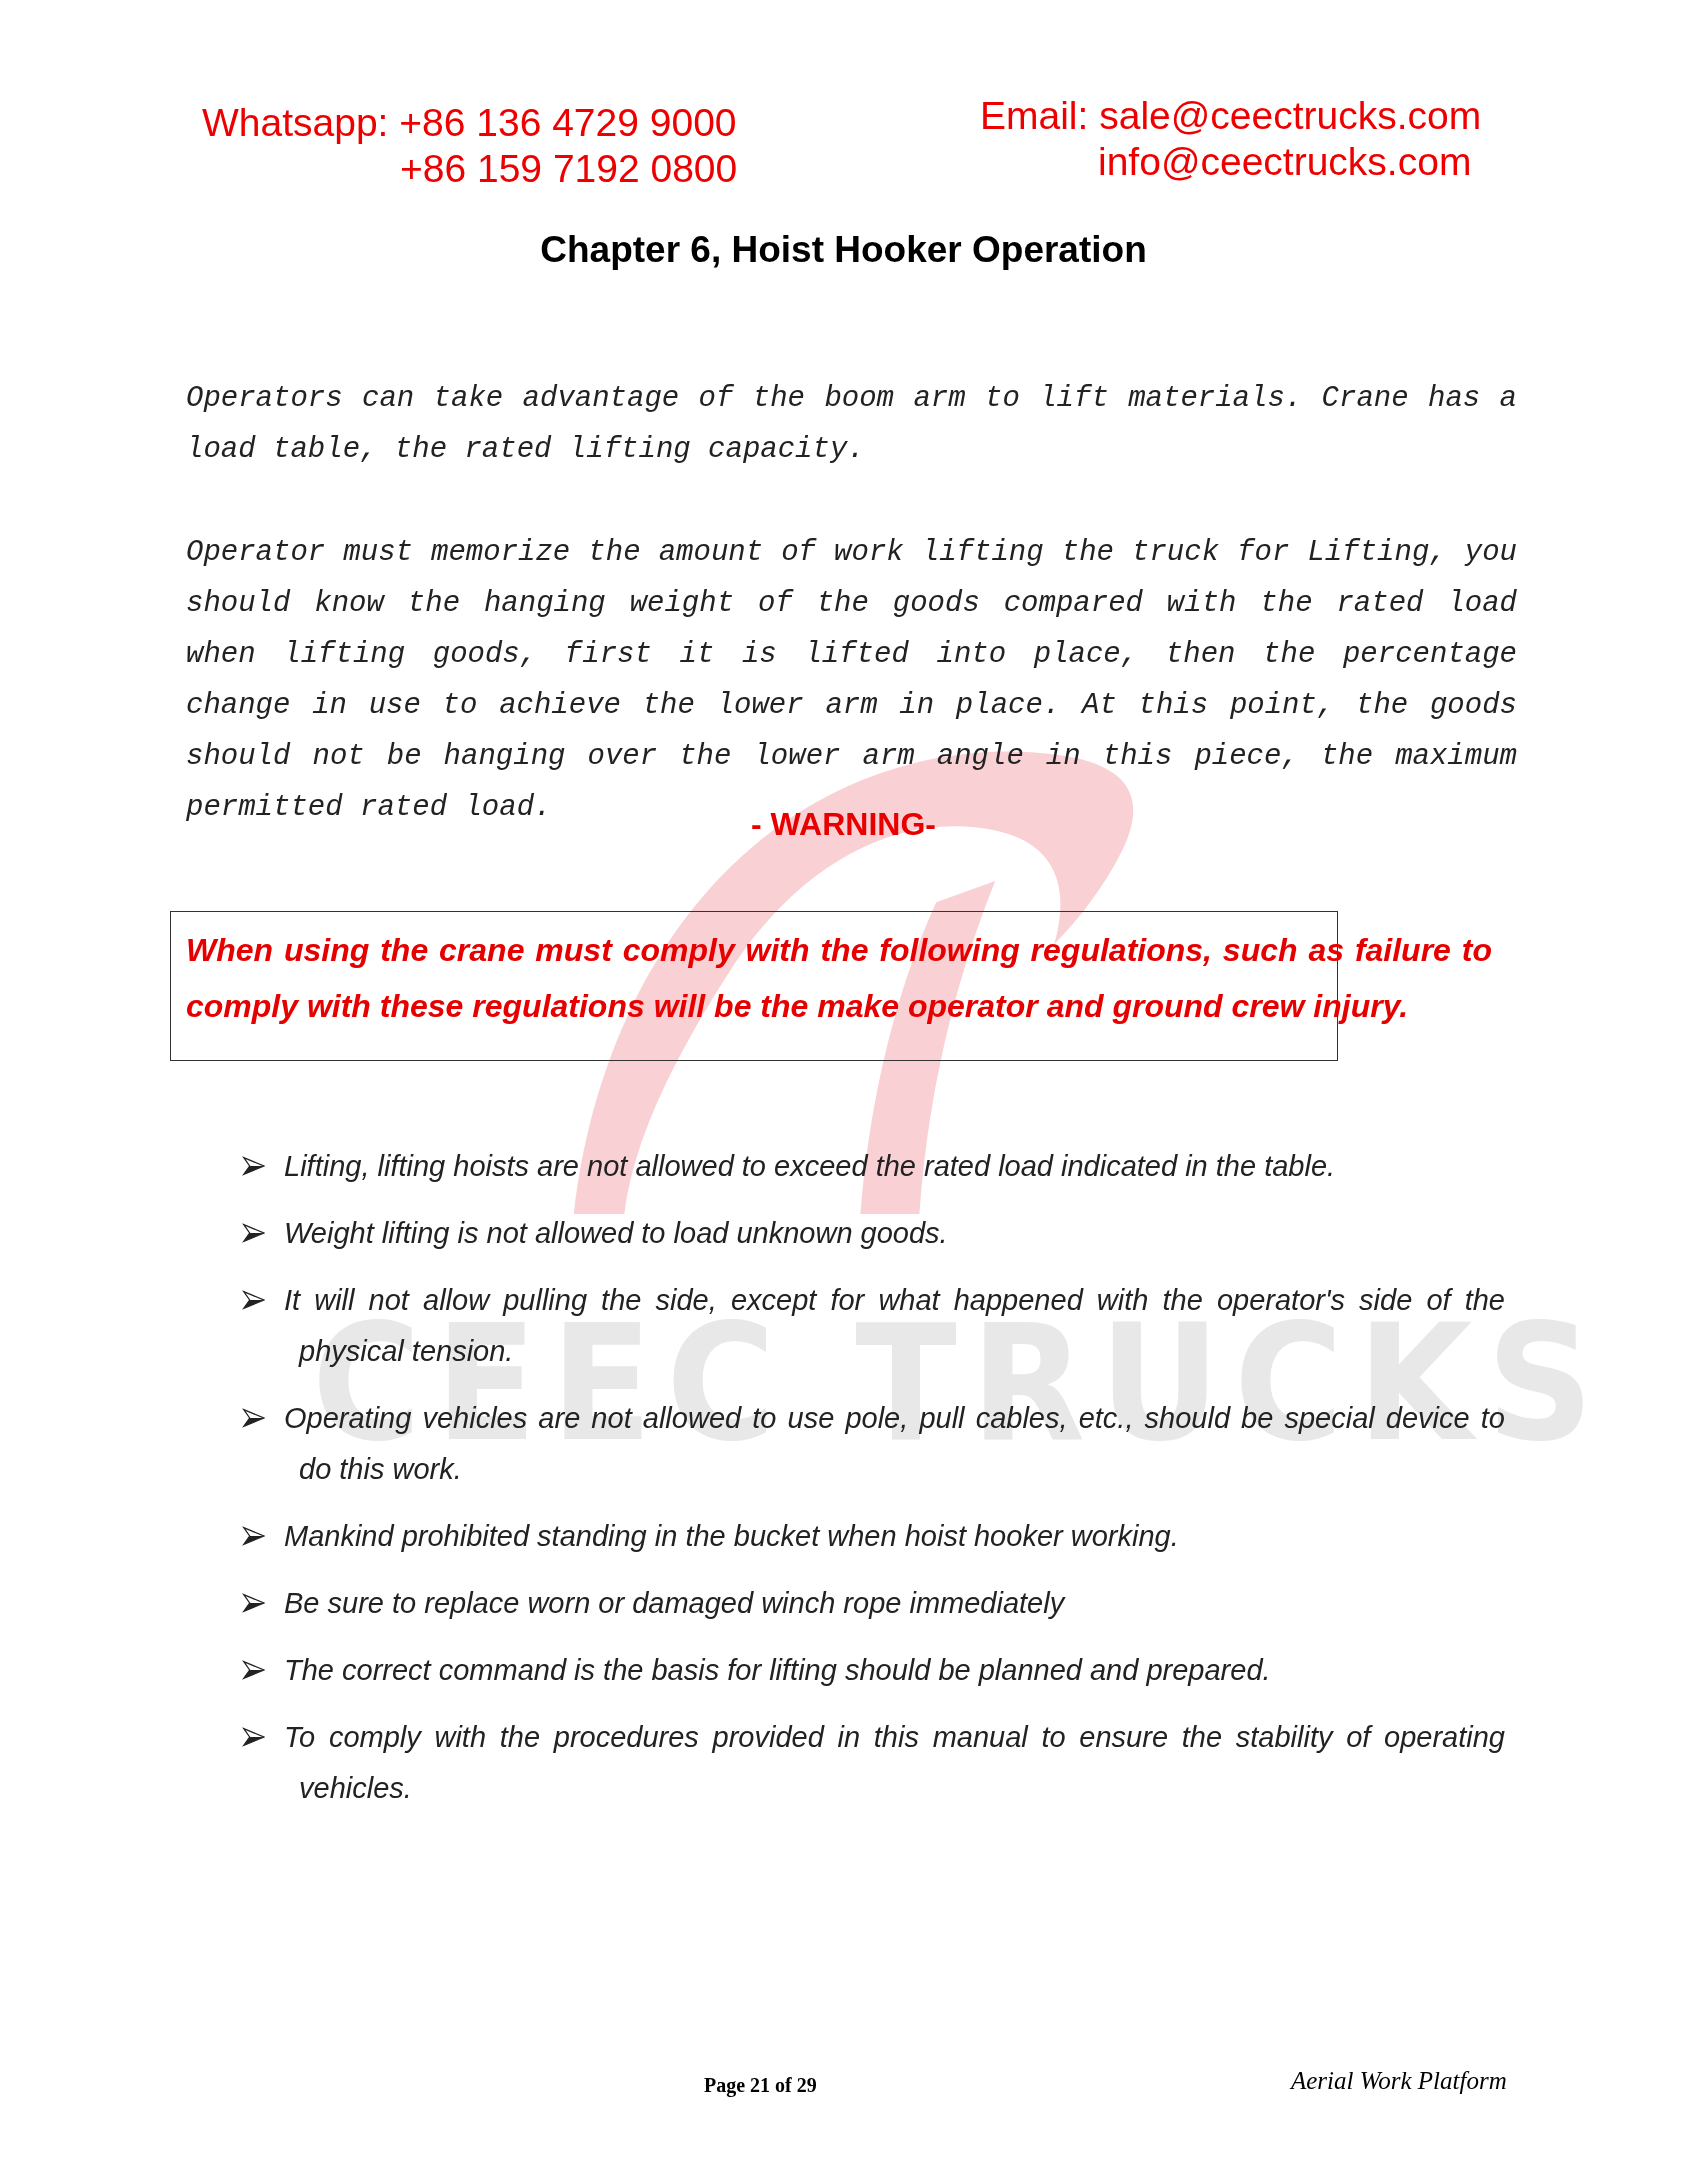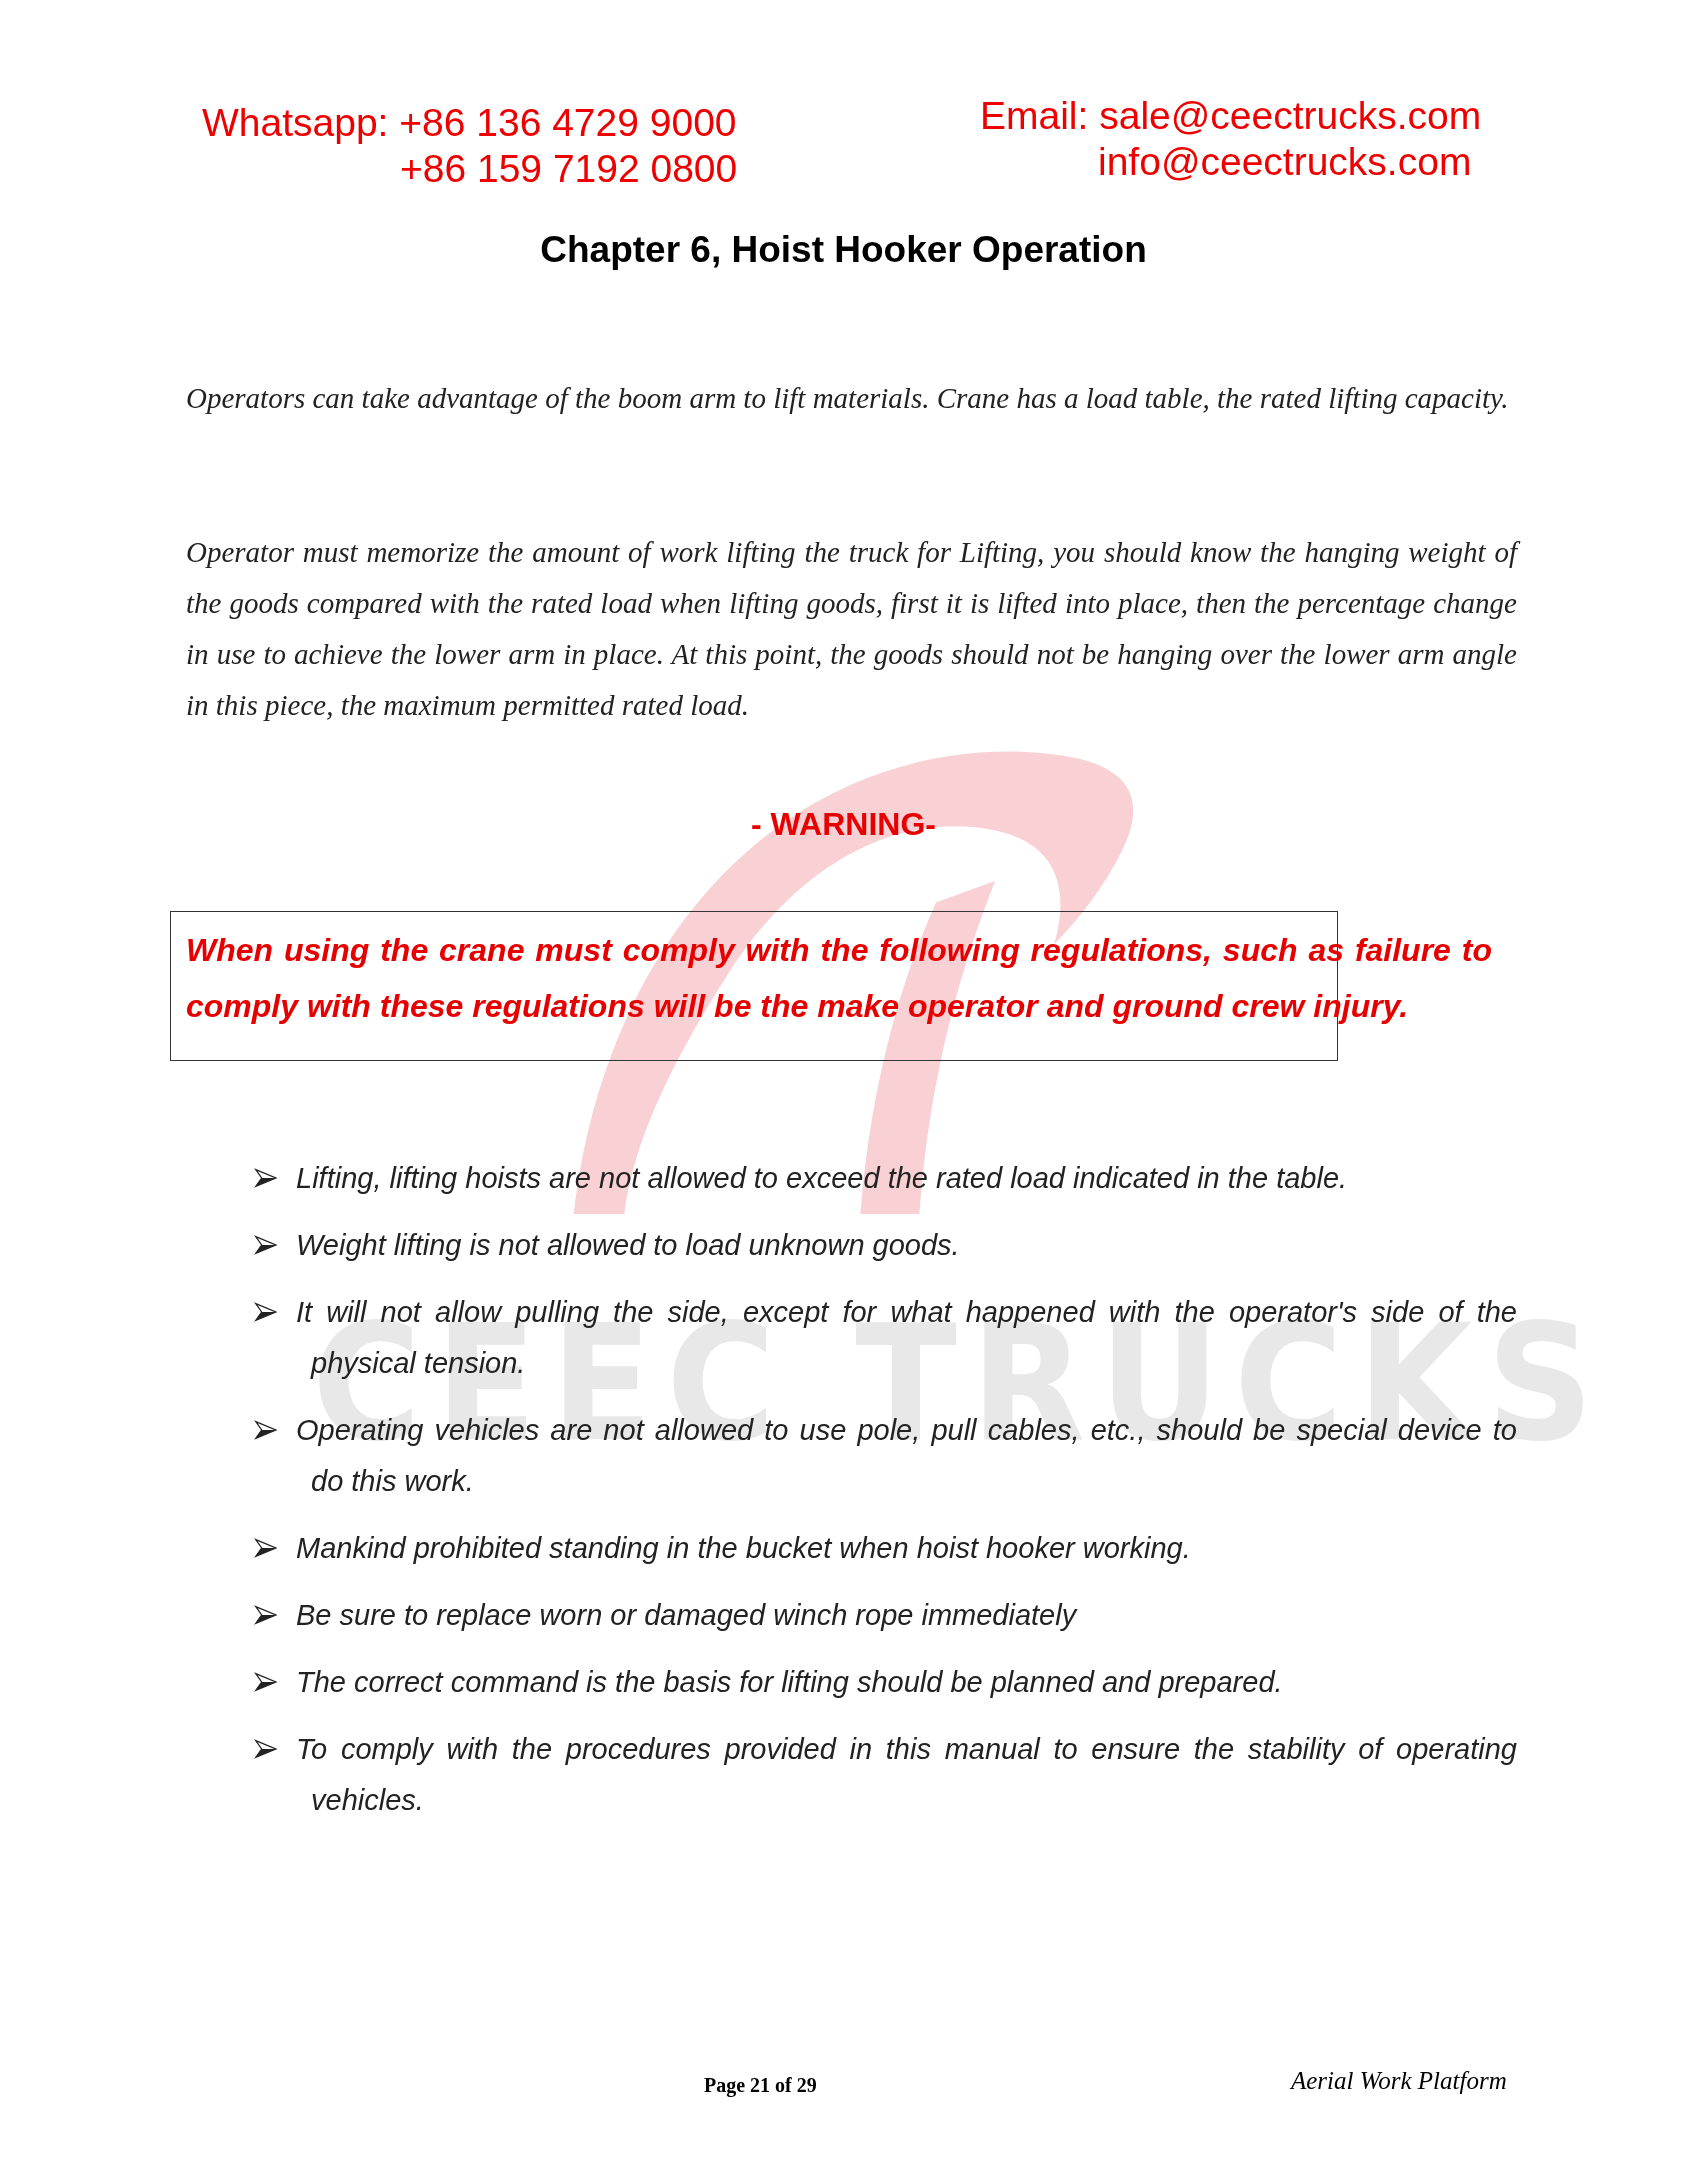--- a/index.html
+++ b/index.html
@@ -21,42 +21,42 @@
     .contact-right { left: 980px; top: 93px; }
     .contact-right .line2 { padding-left: 118px; }
 
     .chapter-title {
       position: absolute; left: 0; width: 1687px; top: 229px; text-align: center;
       font-family: "Liberation Sans", sans-serif; font-weight: bold; font-size: 37px; color: #000; z-index: 2;
     }
 
     .para {
       position: absolute; left: 186px; width: 1331px;
-      font-family: Liberation Serif, serif; font-style: italic; font-size: 29px;
+      font-family: Liberation Mono, monospace; font-style: italic; font-size: 29px;
       line-height: 51px; color: #222; text-align: justify; z-index: 2;
     }
     .para1 { top: 373px; }
     .para2 { top: 527px; }
 
     .warning-title {
       position: absolute; left: 0; width: 1687px; top: 806px; text-align: center;
       font-family: "Liberation Sans", sans-serif; font-weight: bold; font-size: 32px; color: #e60000; z-index: 2;
     }
 
     .warning-box {
       position: absolute; left: 170px; top: 911px; width: 1168px; height: 150px;
       border: 1.7px solid #333; box-sizing: border-box; z-index: 2; background: transparent;
     }
     .warning-text {
       position: absolute; left: 15px; top: 10px; width: 1306px;
       font-family: "Liberation Sans", sans-serif; font-weight: bold; font-style: italic;
       font-size: 32px; line-height: 56px; color: #e60000; text-align: justify;
     }
 
-    .rules { position: absolute; left: 240px; top: 1141px; width: 1265px; z-index: 2; margin: 12px; padding: 0; list-style: none; }
+    .rules { position: absolute; left: 240px; top: 1141px; width: 1265px; z-index: 2; margin: 0; padding: 0; list-style: none; }
     .rule {
       position: relative; padding-left: 44px;
       font-family: "Liberation Sans", sans-serif; font-style: italic; font-size: 29px;
       line-height: 51px; color: #222; margin-bottom: 16px; text-align: justify;
     }
     .rule .text { display: block; }
     .rule .cont { padding-left: 15px; }
     .bullet { position: absolute; left: 1.7px; top: 15px; width: 23.6px; height: 20px; }
 
     .footer-page {

